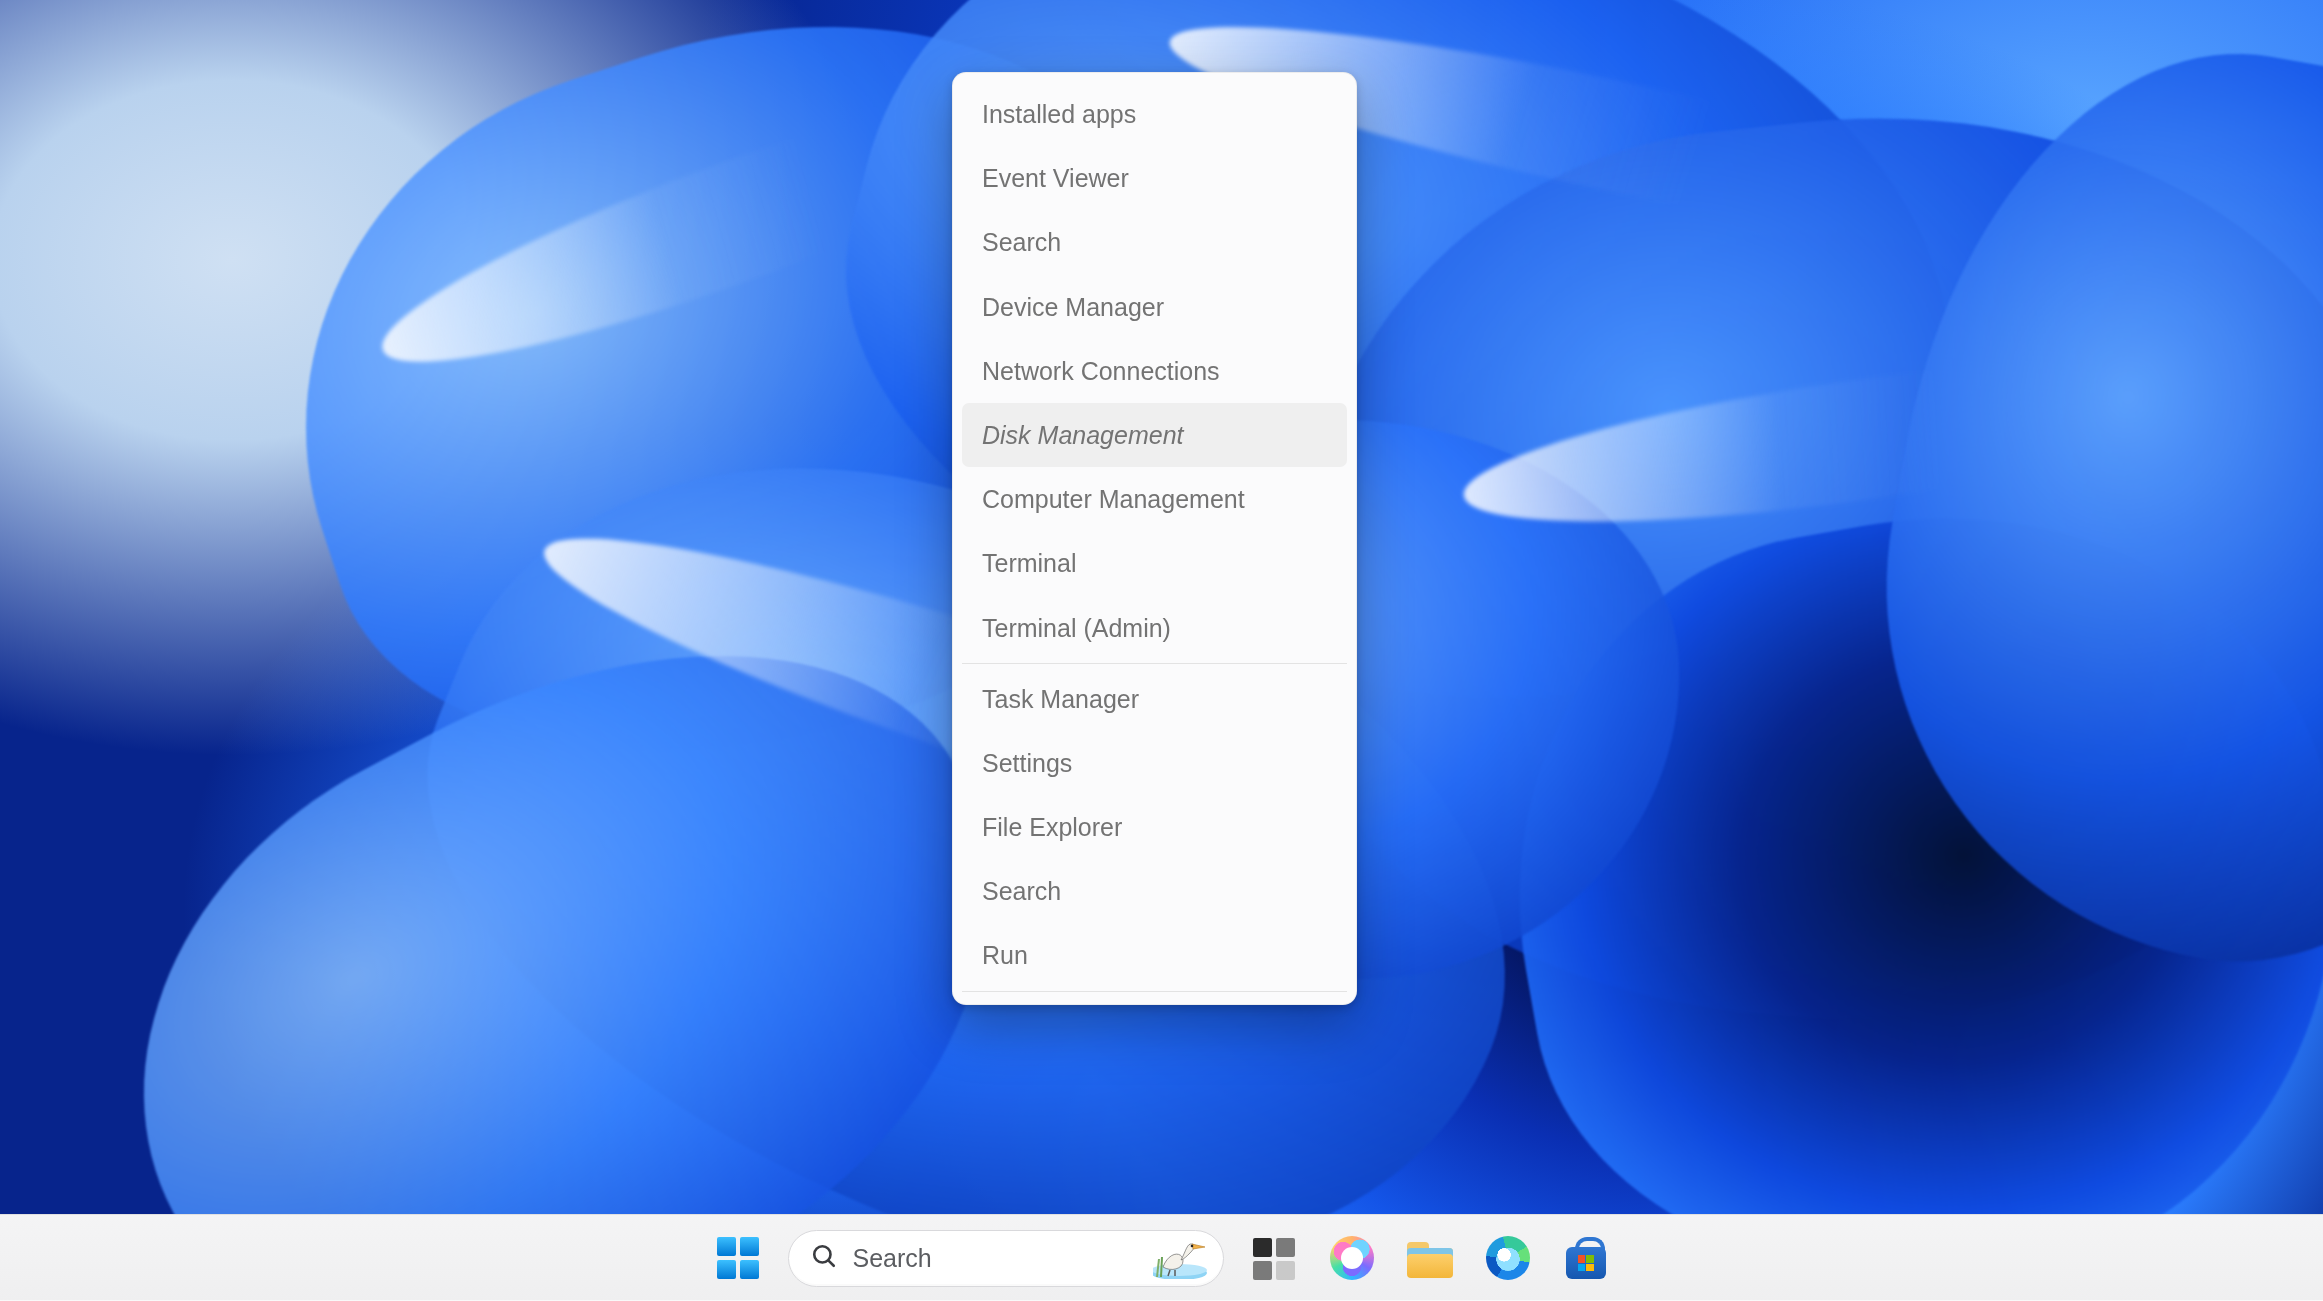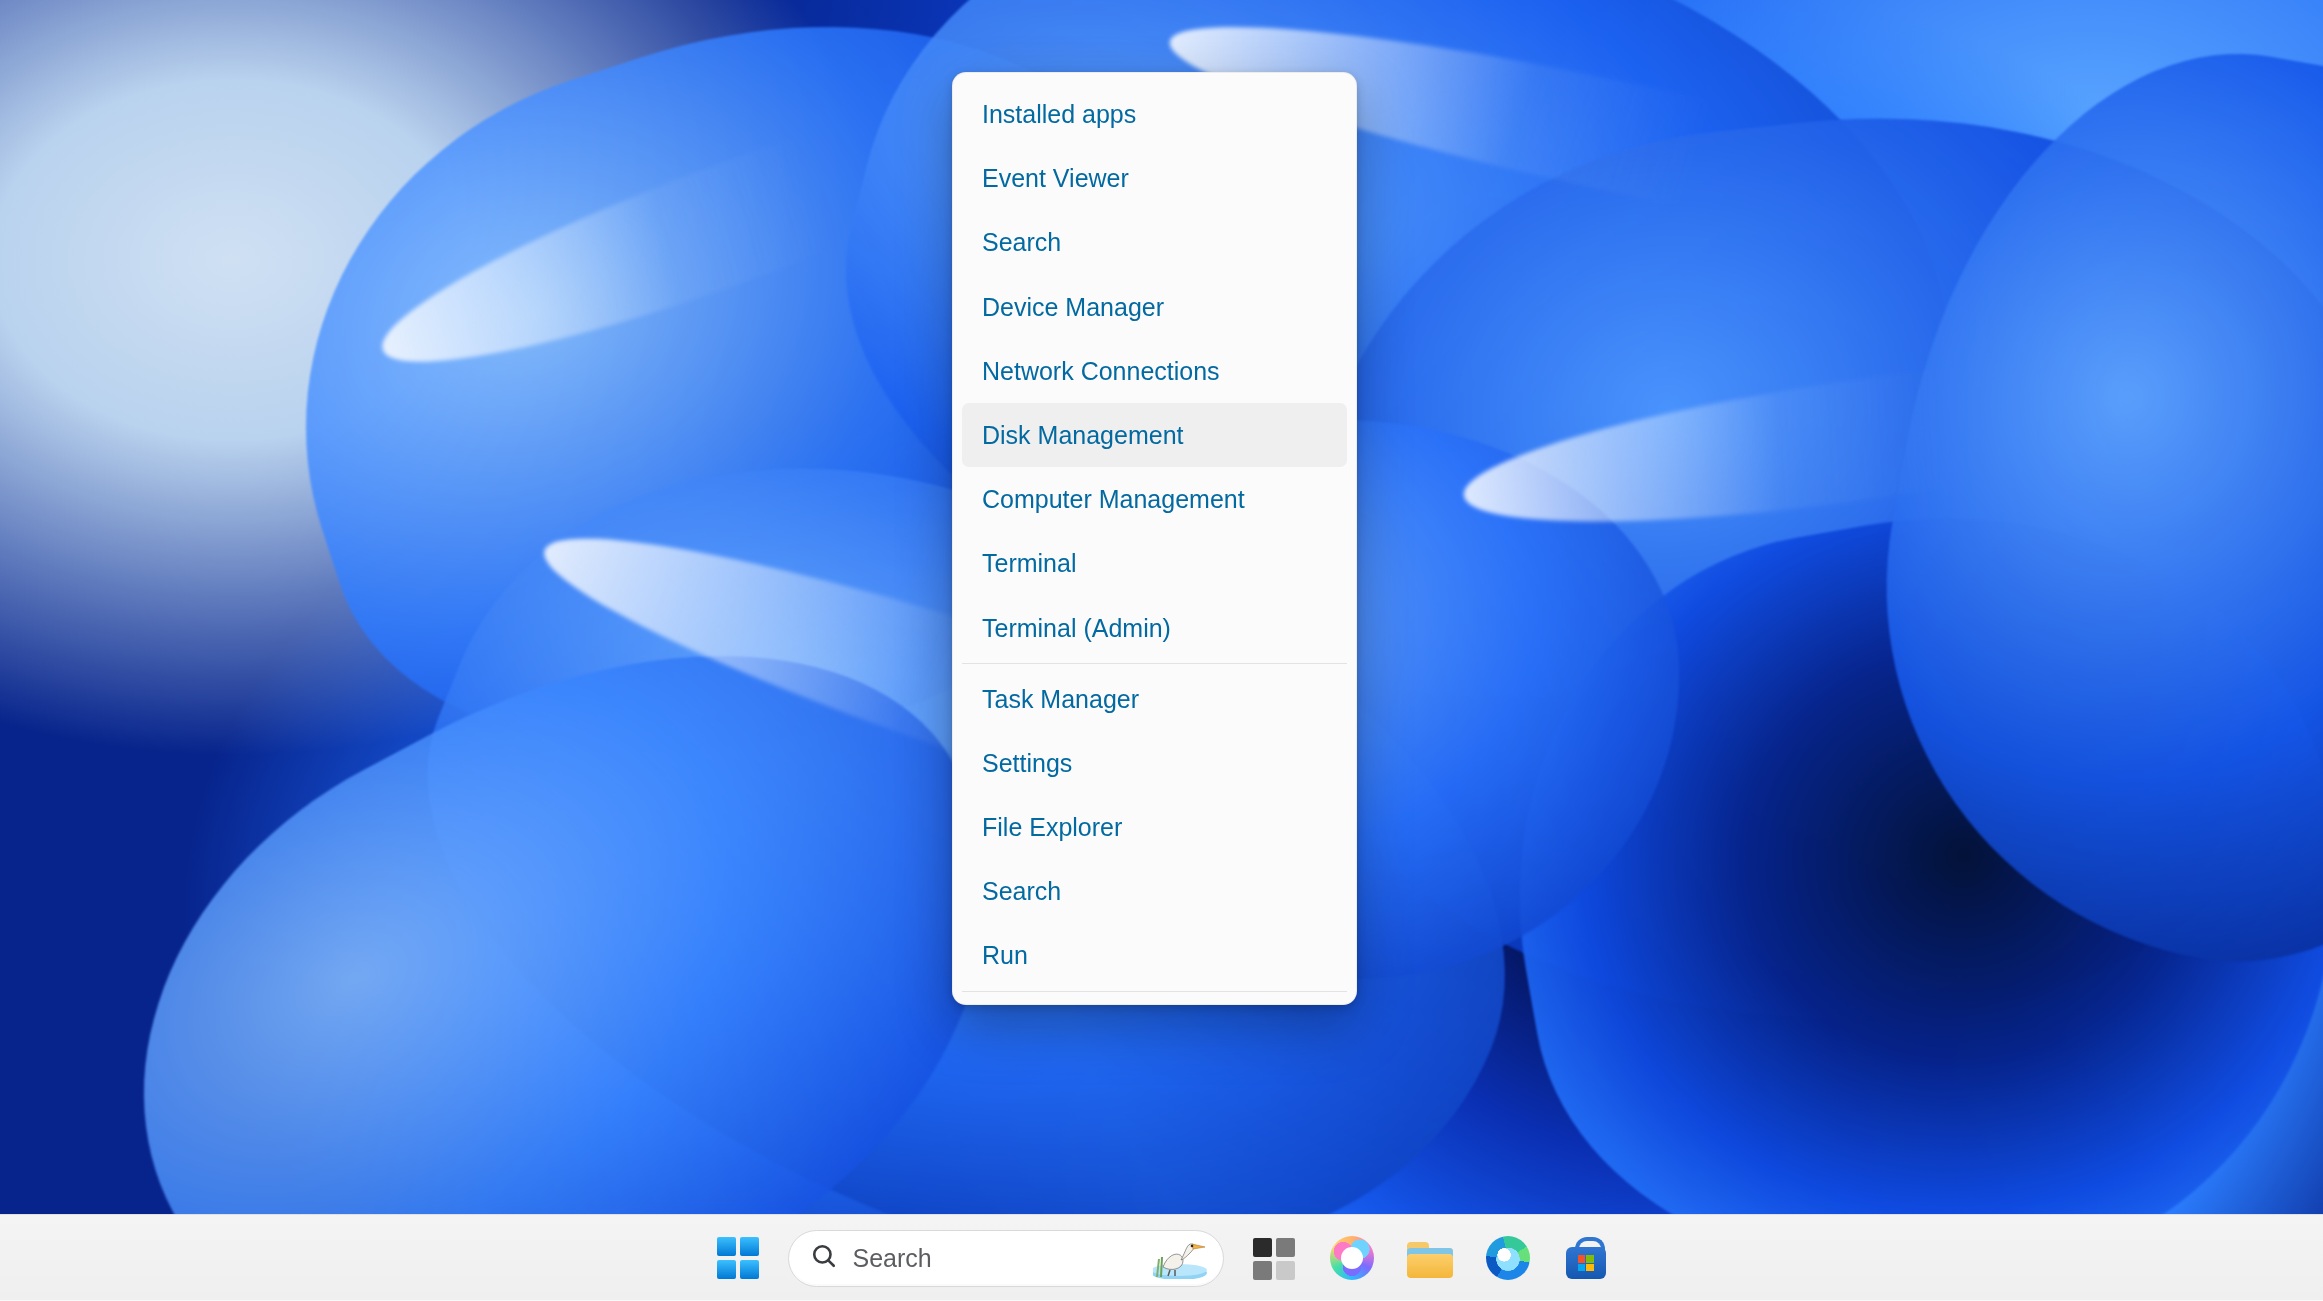--- a/index.html
+++ b/index.html
@@ -59,26 +59,26 @@
     padding: 9px;
     box-sizing: border-box;
     border: 1px solid rgba(0,0,0,.06);
   }
   .mi {
     position: relative;
     height: 64.2px;
     line-height: 64.2px;
     padding: 0 20px;
     font-size: 25px;
-    color: #0369a1;
+    color: #737373;
     border-radius: 7px;
     cursor: default;
     white-space: nowrap;
   }
-  .mi.hover { background: #efefef; }
+  .mi.hover { background: #efefef; font-style: italic; }
   .sep {
     height: 1px;
     margin: 3px 0;
     background: #e3e3e3;
   }
   .sub-arrow {
     position: absolute;
     right: 20px;
     top: 50%;
     transform: translateY(-50%);

